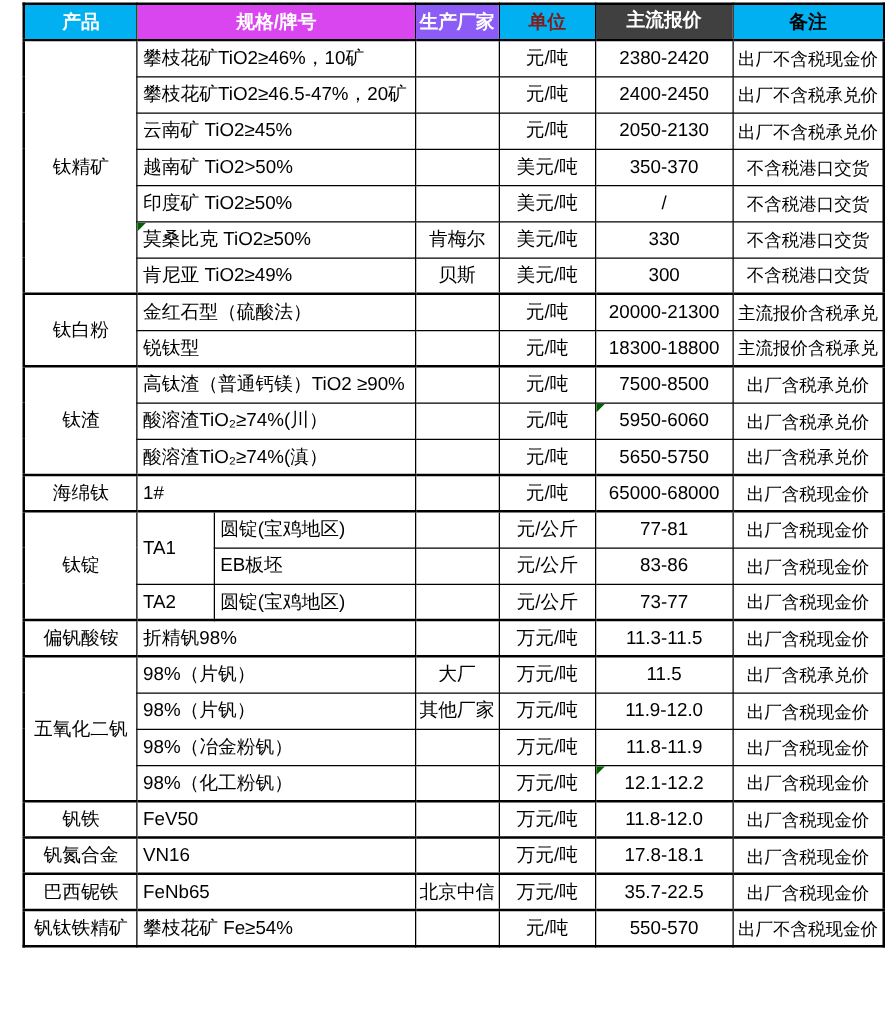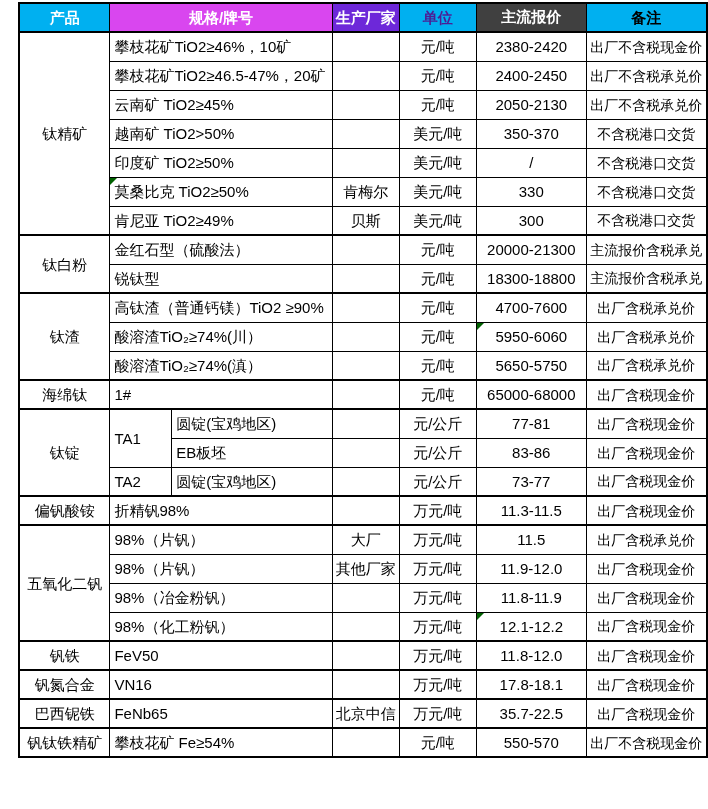--- a/index.html
+++ b/index.html
@@ -61,22 +61,22 @@
         <col class="w-form">
       <col class="w-producer">
         <col class="w-unit">
         <col class="w-price">
         <col class="w-note">
     </colgroup>
     <thead>
       <tr>
         <th style="background: rgb(0, 176, 240); color: rgb(255, 255, 255);">产品</th>
         <th colspan="2" style="background: #d946ef; color: rgb(255, 255, 255);">规格/牌号</th>
-        <th style="background: #6d28d9; color: rgb(255, 255, 255);">生产厂家</th>
-        <th style="background: rgb(0, 176, 240); color: #4c1d95;">单位</th>
+        <th style="background: #8b5cf6; color: rgb(255, 255, 255);">生产厂家</th>
+        <th style="background: rgb(0, 176, 240); color: #7f1d1d;">单位</th>
         <th style="background: #404040; color: rgb(255, 255, 255); font-family: Liberation Serif, serif;">主流报价</th>
         <th style="background: rgb(0, 176, 240); color: #000000;">备注</th>
       </tr>
     </thead>
     <tbody id="table-body">
         <tr class="group-start">
           <td class="c cell-product" rowspan="7">钛精矿</td>
           <td class="l cell-spec" colspan="2">攀枝花矿TiO2≥46%，10矿</td>
           <td class="c cell-producer"></td>
           <td class="c cell-unit">元/吨</td>
@@ -138,21 +138,21 @@
           <td class="c cell-producer"></td>
           <td class="c cell-unit">元/吨</td>
           <td class="c cell-price">18300-18800</td>
           <td class="l cell-note">主流报价含税承兑</td>
         </tr>
         <tr class="group-start">
           <td class="c cell-product" rowspan="3">钛渣</td>
           <td class="l cell-spec" colspan="2">高钛渣（普通钙镁）TiO2 ≥90%</td>
           <td class="c cell-producer"></td>
           <td class="c cell-unit">元/吨</td>
-          <td class="c cell-price">4700-7600</td>
+          <td class="c cell-price">7500-8500</td>
           <td class="l cell-note">出厂含税承兑价</td>
         </tr>
         <tr>
           <td class="l cell-spec" colspan="2">酸溶渣TiO₂≥74%(川）</td>
           <td class="c cell-producer"></td>
           <td class="c cell-unit">元/吨</td>
           <td class="c cell-price">5950-6060<span class="flag" style="border-top-color: rgb(0, 97, 0);"></span></td>
           <td class="l cell-note">出厂含税承兑价</td>
         </tr>
         <tr>

